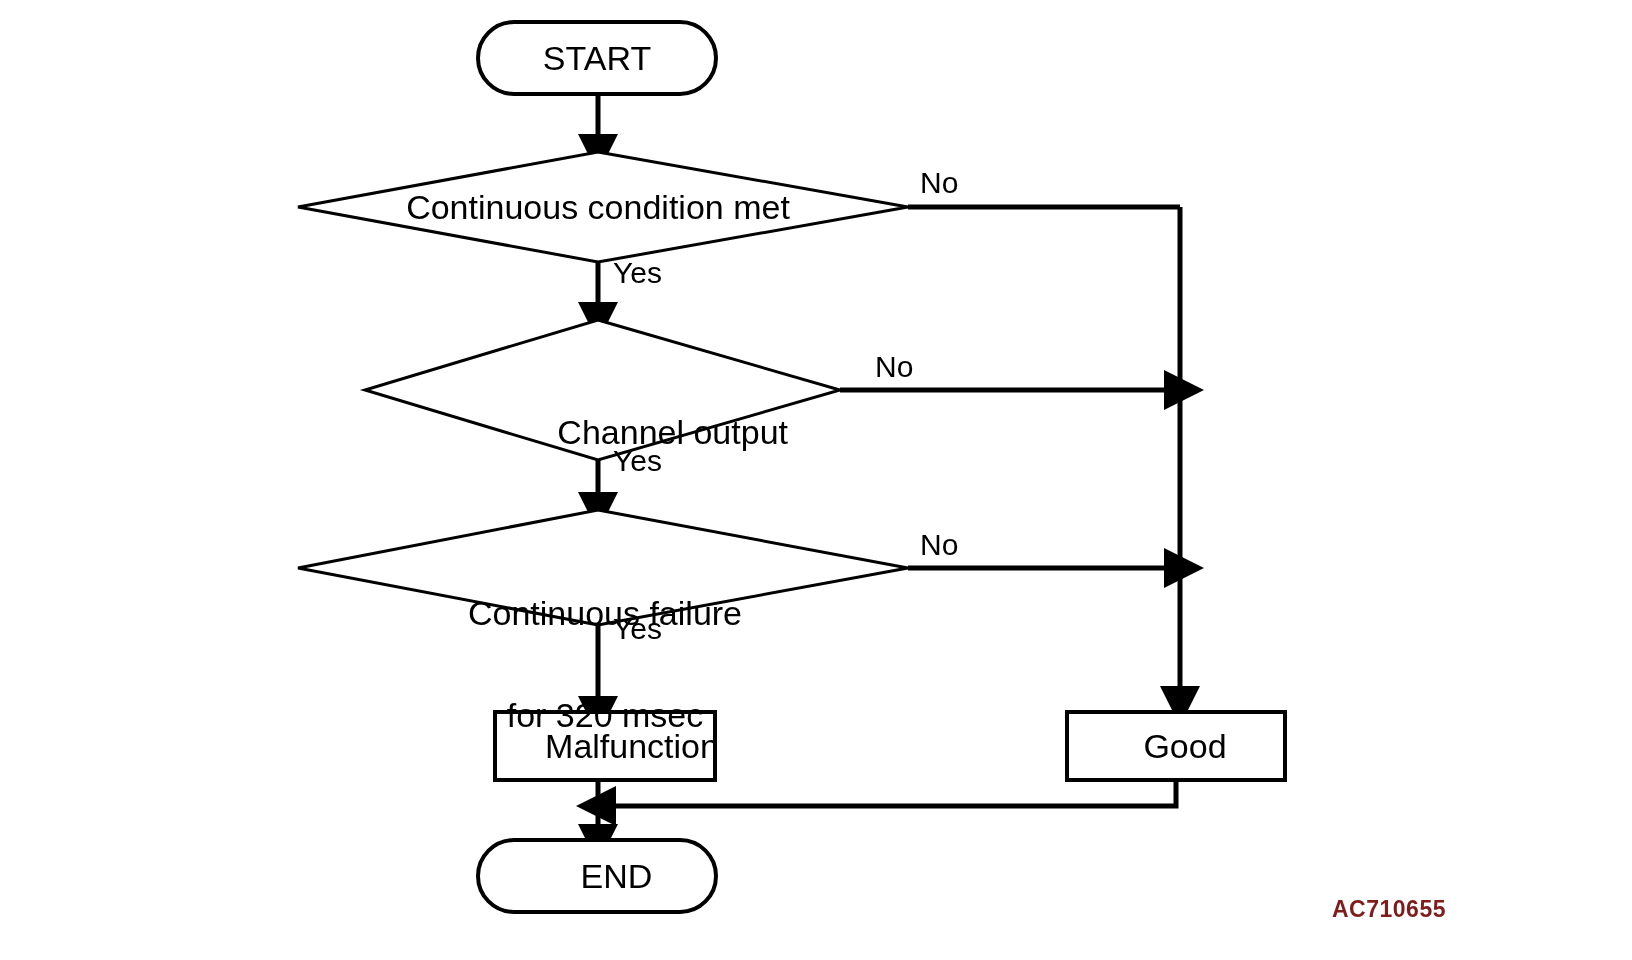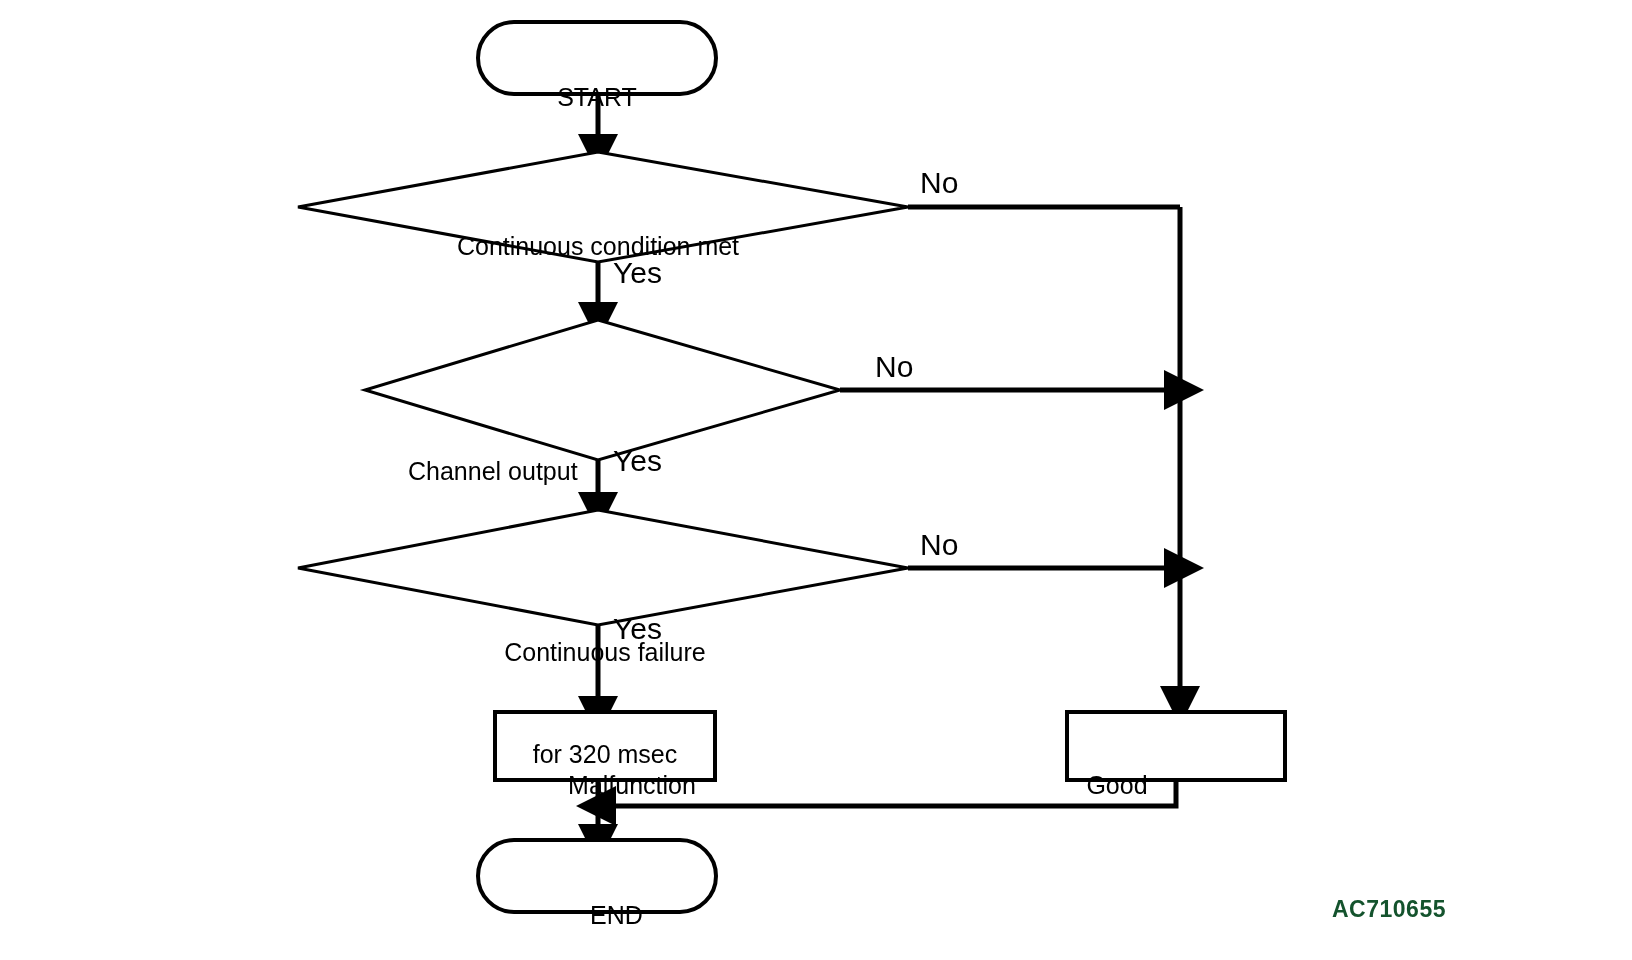--- a/index.html
+++ b/index.html
@@ -22,42 +22,41 @@
     position: absolute;
     left: 0;
     top: 0;
     width: 1632px;
     height: 960px;
   }
   .node-label {
     position: absolute;
     text-align: center;
     font-family: "Liberation Sans", sans-serif;
-    font-size: 25px;
+    font-size: 34px;
     line-height: 34px;
     color: #000000;
     white-space: pre;
     pointer-events: none;
-    margin-top: 39px;
   }
   .edge-label {
     position: absolute;
     font-family: "Liberation Sans", sans-serif;
     font-size: 30px;
     line-height: 30px;
     color: #000000;
     white-space: pre;
   }
   .fig-code {
     position: absolute;
     font-family: "Liberation Sans", sans-serif;
     font-size: 23px;
     font-weight: bold;
     letter-spacing: 0.5px;
-    color: #14532d;
+    color: #7f1d1d;
     white-space: pre;
   }
   .shape-hit {
     position: absolute;
   }
 </style>
 </head>
 <body>
 
 <div id="canvas">
@@ -107,32 +106,32 @@
 
     <path d="M 1176 780 L 1176 806 L 610 806" fill="none" stroke="#000000" stroke-width="5" marker-end="url(#arrow-left)"></path>
 
     <rect x="478" y="840" width="238" height="72" rx="36" ry="36" fill="#ffffff" stroke="#000000" stroke-width="4"></rect>
   </svg>
 
   <div class="node-label" style="left:478px; top:41px; width:238px;">START</div>
 
   <div class="node-label" style="left:398px; top:190px; width:400px;">Continuous condition met</div>
 
-  <div class="node-label" style="left:408px; top:347px; width:380px; text-align:left;">
+  <div class="node-label" style="left:408px; top:347px; width:380px; text-align:right;">
     <div>Channel output</div>
   </div>
 
   <div class="node-label" style="left:415px; top:528px; width:380px; text-align:center;">
     <div>Continuous failure</div>
     <div>for 320 msec</div>
   </div>
 
   <div class="node-label" style="left:522px; top:729px; width:220px;">Malfunction</div>
 
-  <div class="node-label" style="left:1008px; top:729px; width:218px;">Good</div>
+  <div class="node-label" style="left:1076px; top:729px; width:218px;">Good</div>
 
   <div class="node-label" style="left:478px; top:859px; width:277px;">END</div>
 
   <div class="edge-label" style="left:920px; top:168px;">No</div>
 
   <div class="edge-label" style="left:613px; top:258px;">Yes</div>
 
   <div class="edge-label" style="left:875px; top:352px;">No</div>
 
   <div class="edge-label" style="left:613px; top:446px;">Yes</div>

